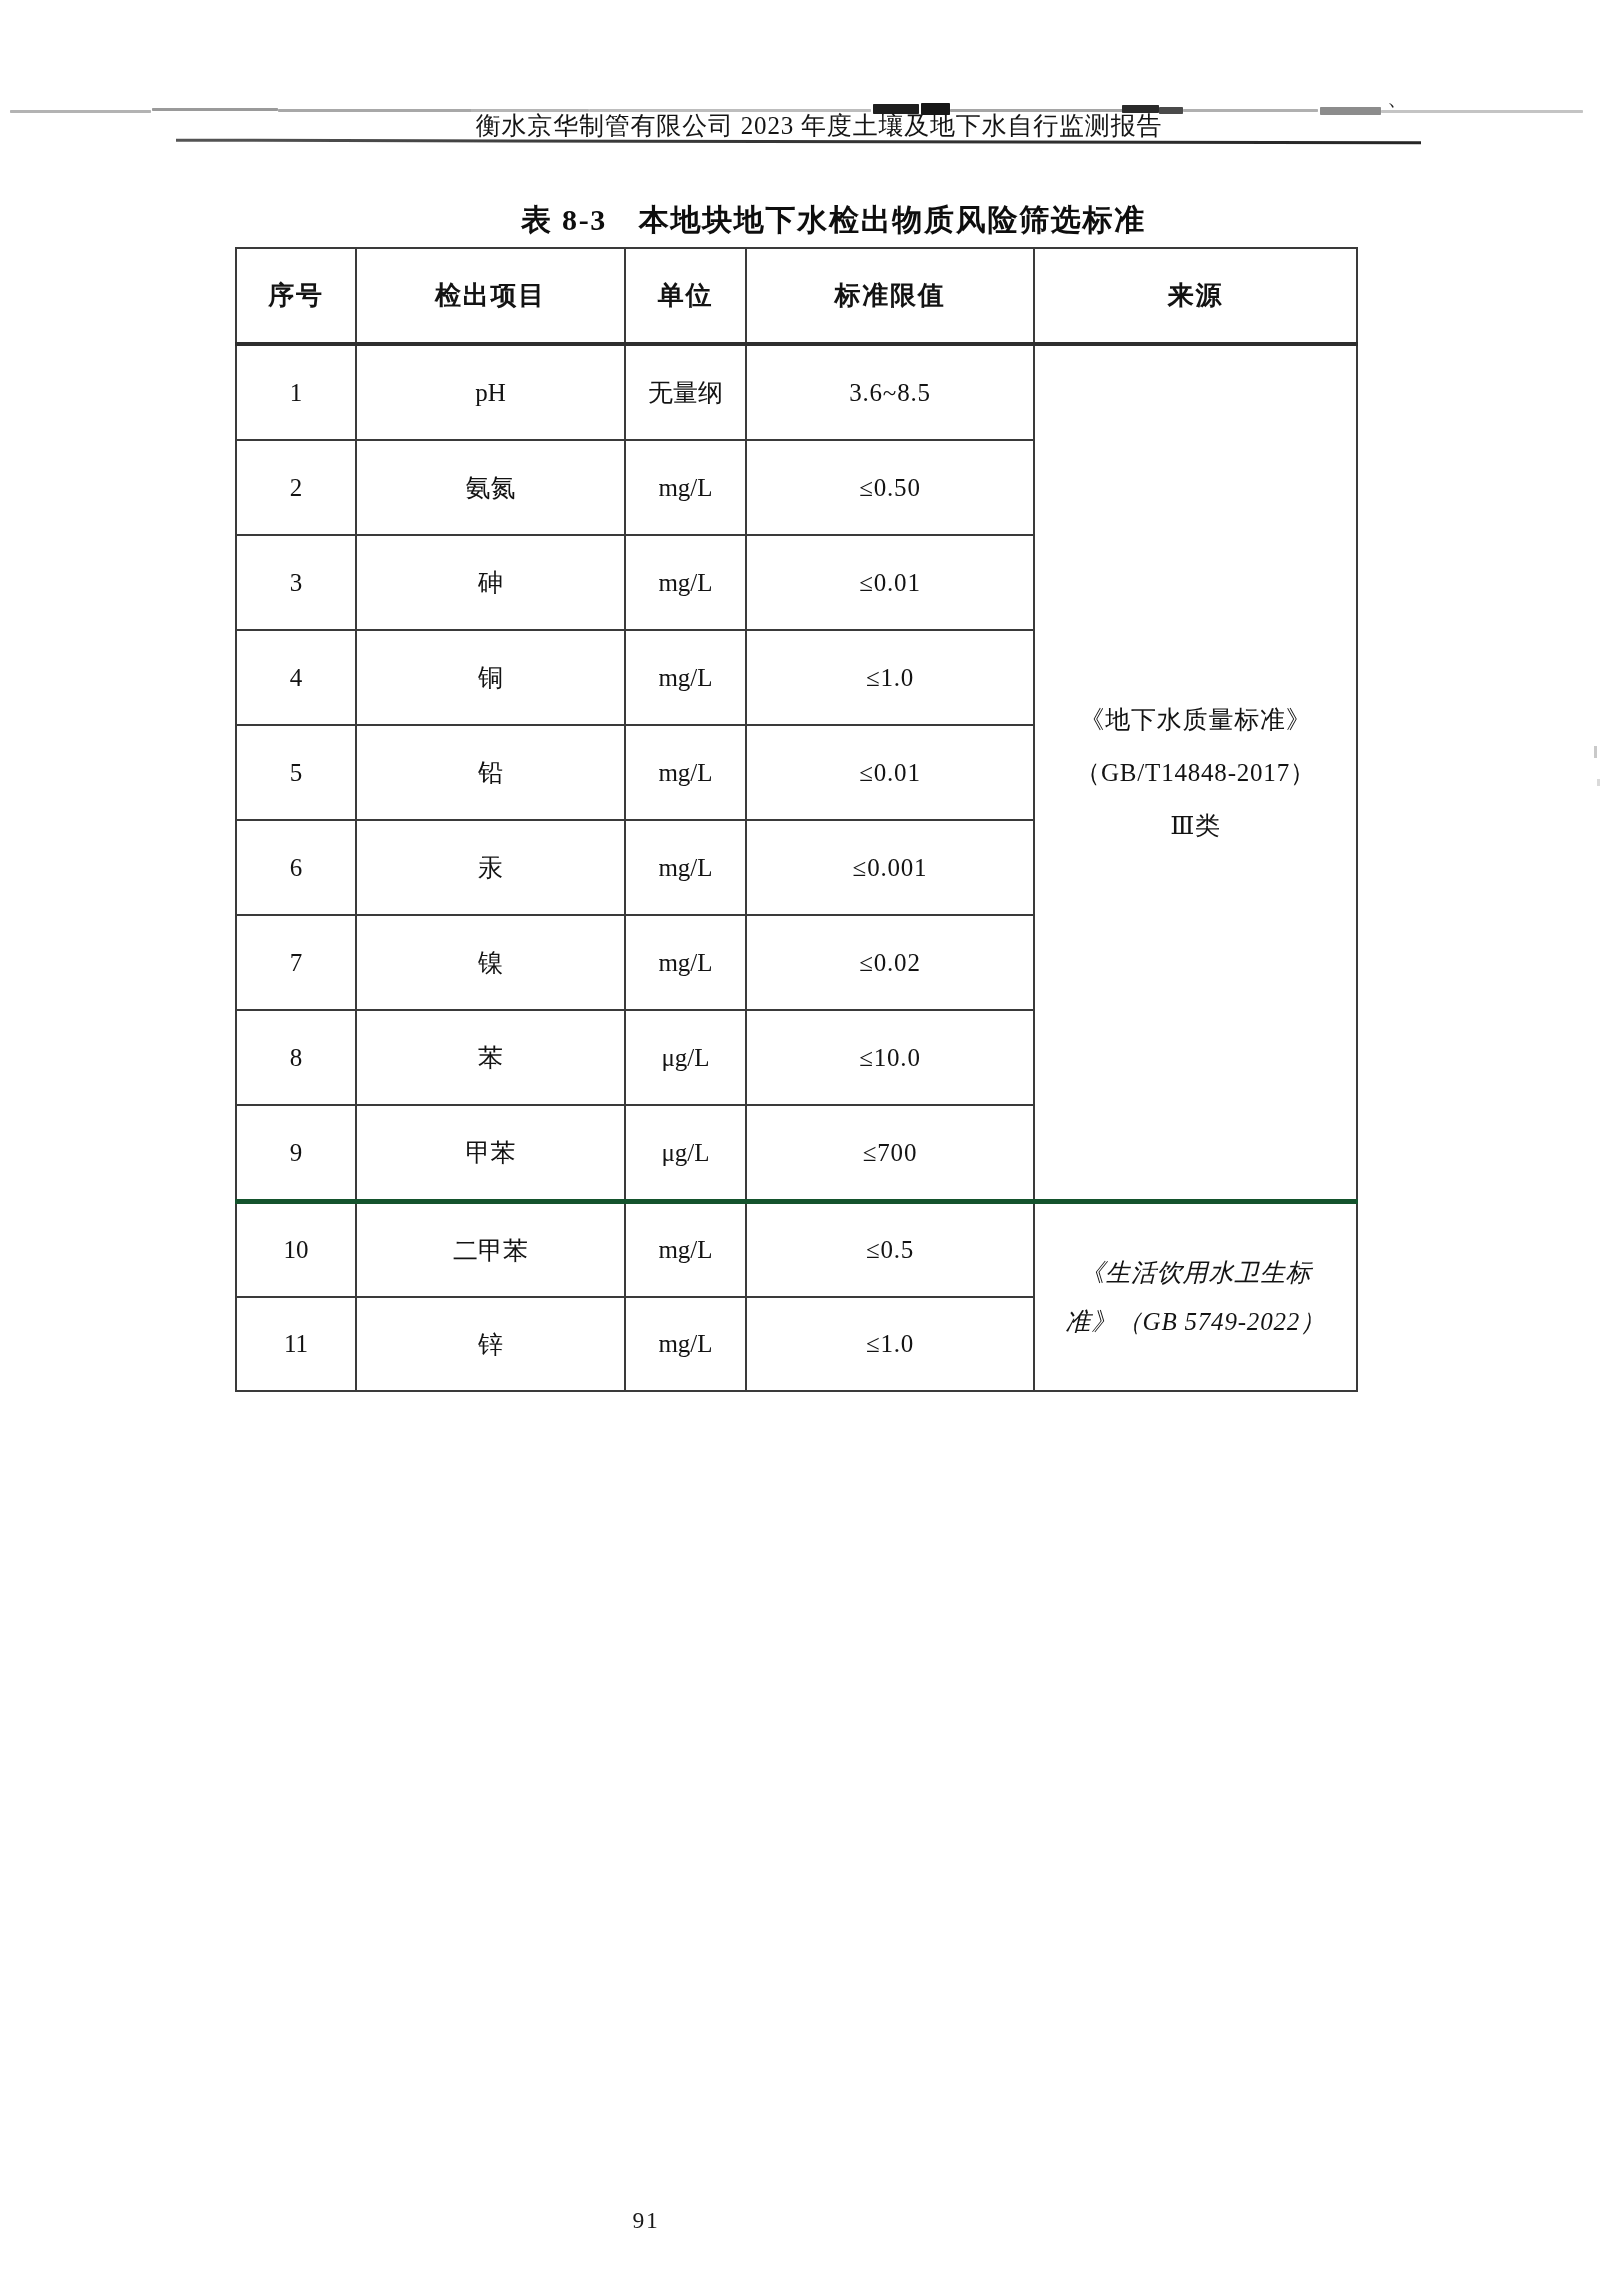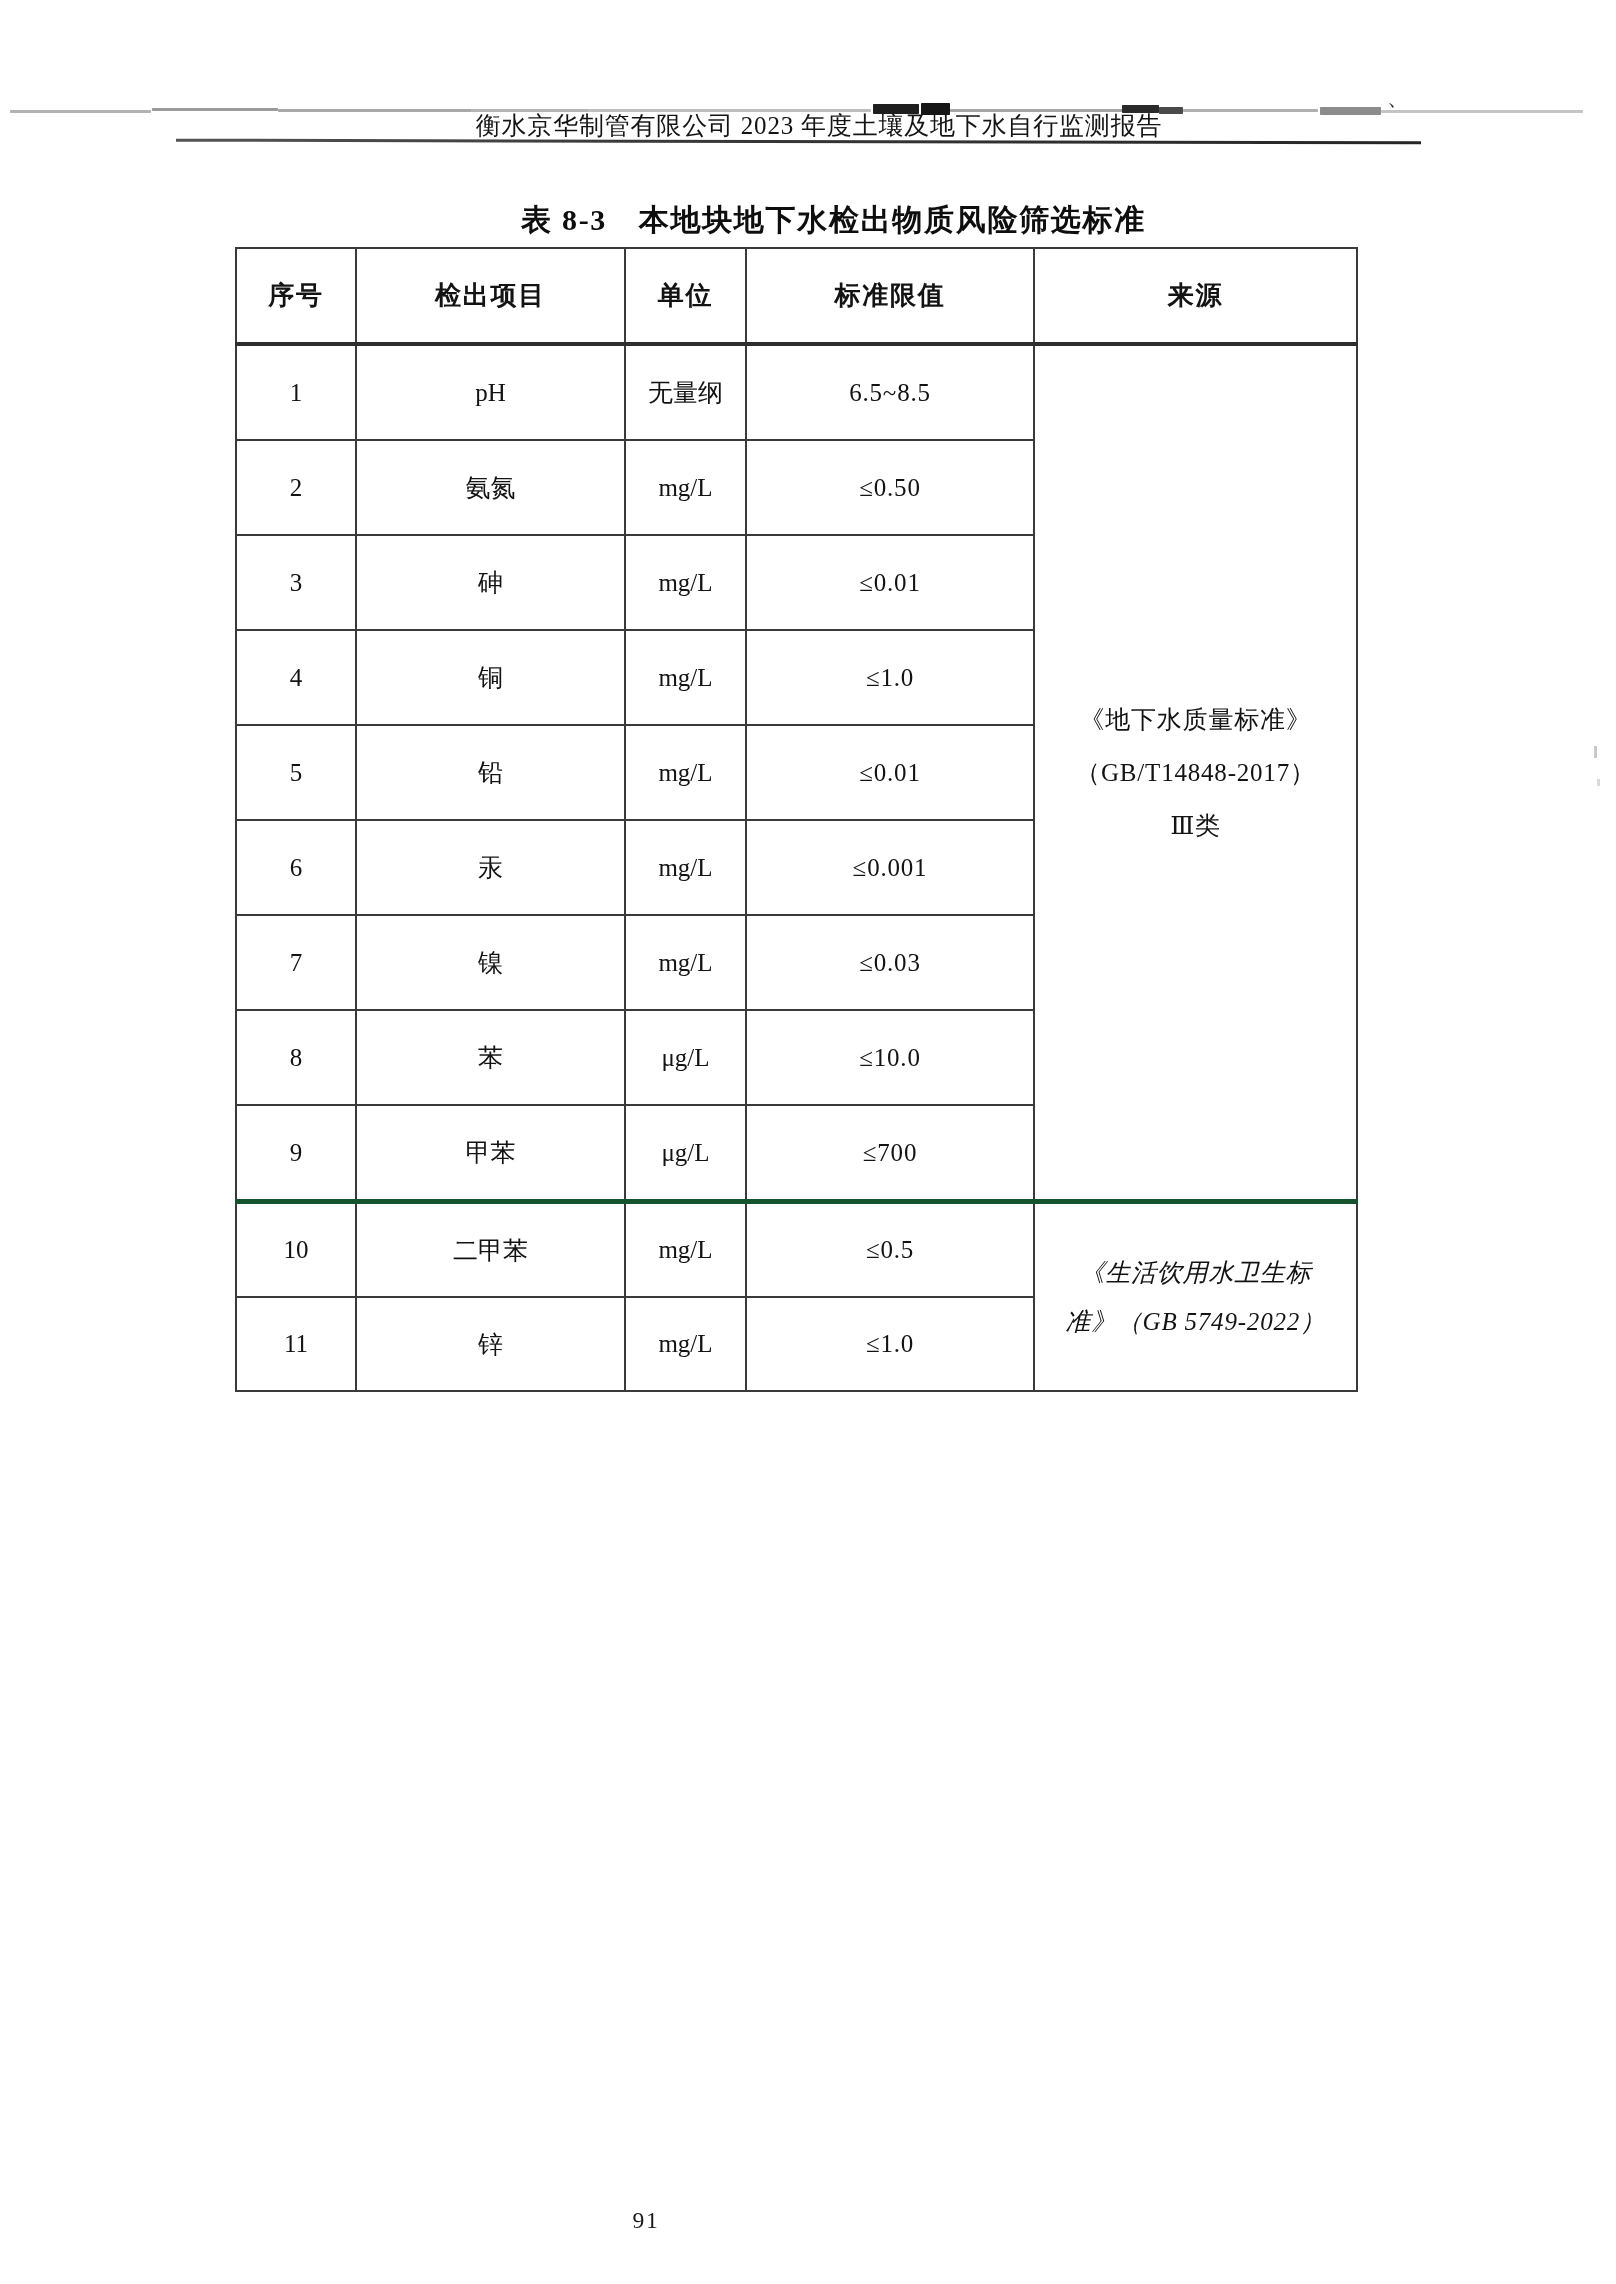--- a/index.html
+++ b/index.html
@@ -137,21 +137,21 @@
     <th>检出项目</th>
     <th>单位</th>
     <th>标准限值</th>
     <th>来源</th>
   </tr>
 
   <tr class="r">
     <td>1</td>
     <td>pH</td>
     <td>无量纲</td>
-    <td class="limit">6.5~8.5</td>
+    <td class="limit">3.6~8.5</td>
     <td class="source-cell" rowspan="9">
       <div class="src-line">《地下水质量标准》</div>
       <div class="src-line">（GB/T14848-2017）</div>
       <div class="src-line">Ⅲ类</div>
     </td>
   </tr>
   <tr class="r">
     <td>2</td>
     <td>氨氮</td>
     <td>mg/L</td>
@@ -178,21 +178,21 @@
   <tr class="r">
     <td>6</td>
     <td>汞</td>
     <td>mg/L</td>
     <td class="limit">≤0.001</td>
   </tr>
   <tr class="r">
     <td>7</td>
     <td>镍</td>
     <td>mg/L</td>
-    <td class="limit">≤0.03</td>
+    <td class="limit">≤0.02</td>
   </tr>
   <tr class="r">
     <td>8</td>
     <td>苯</td>
     <td>μg/L</td>
     <td class="limit">≤10.0</td>
   </tr>
   <tr class="r">
     <td>9</td>
     <td>甲苯</td>

